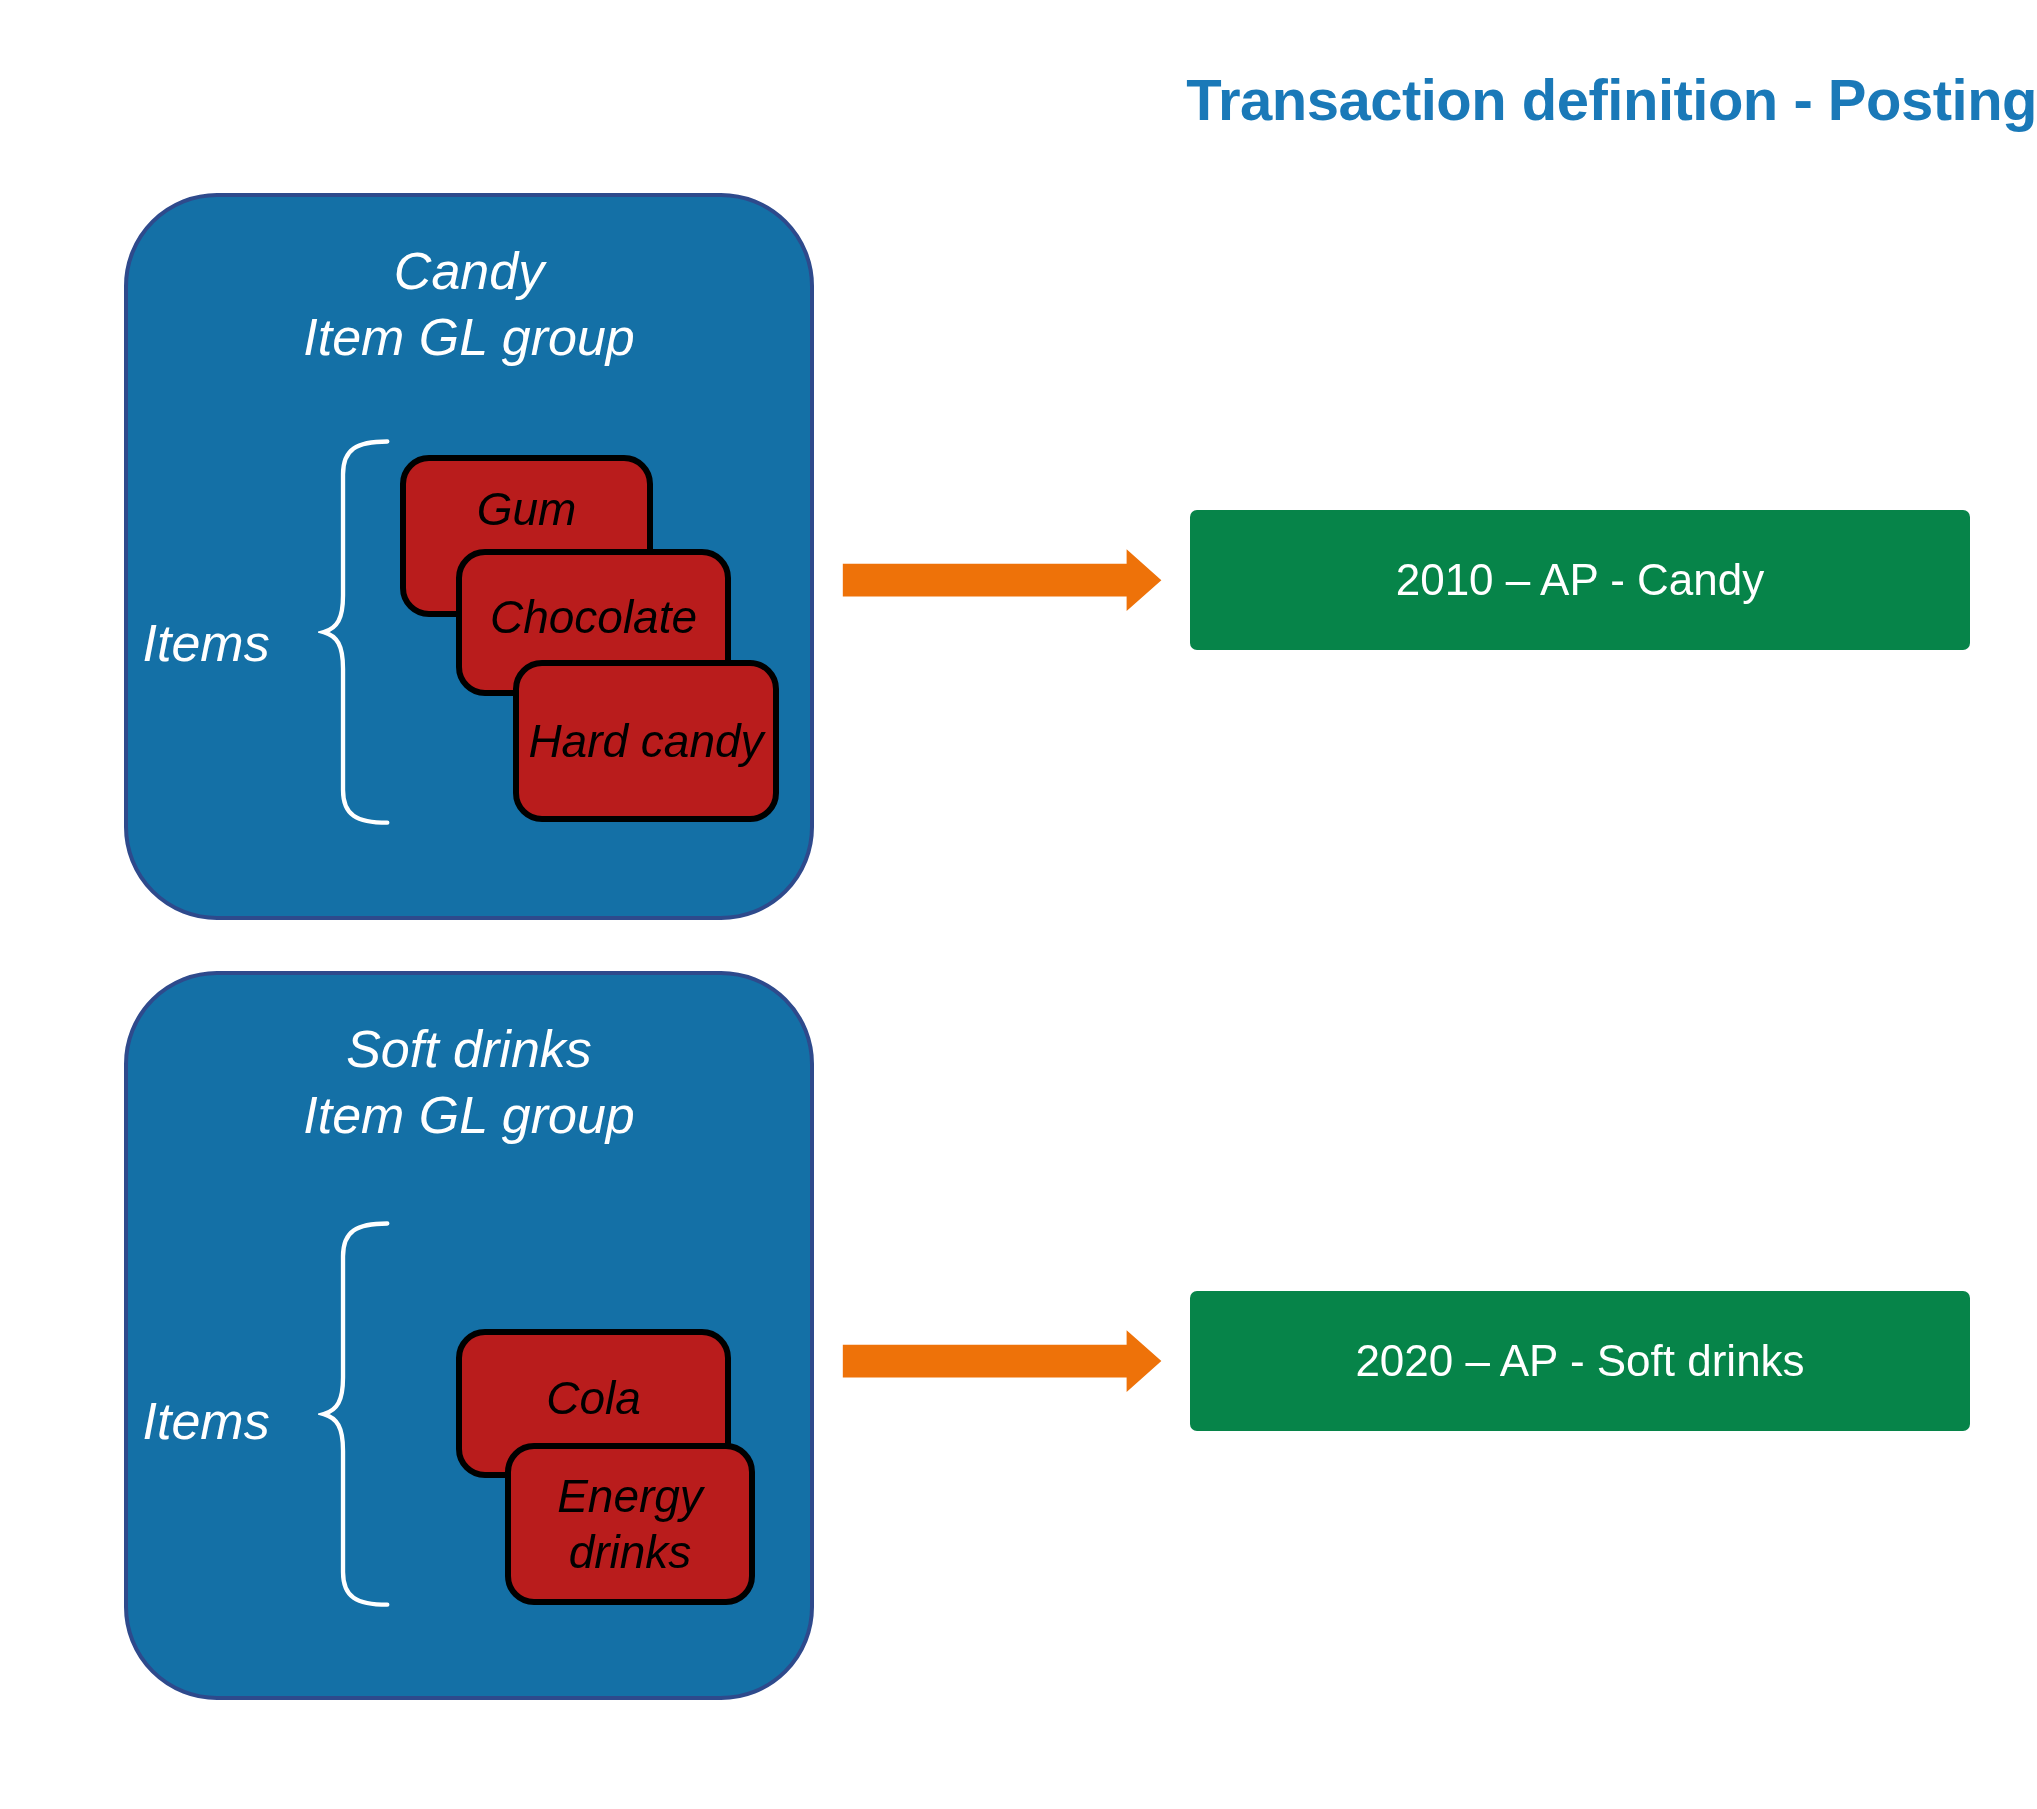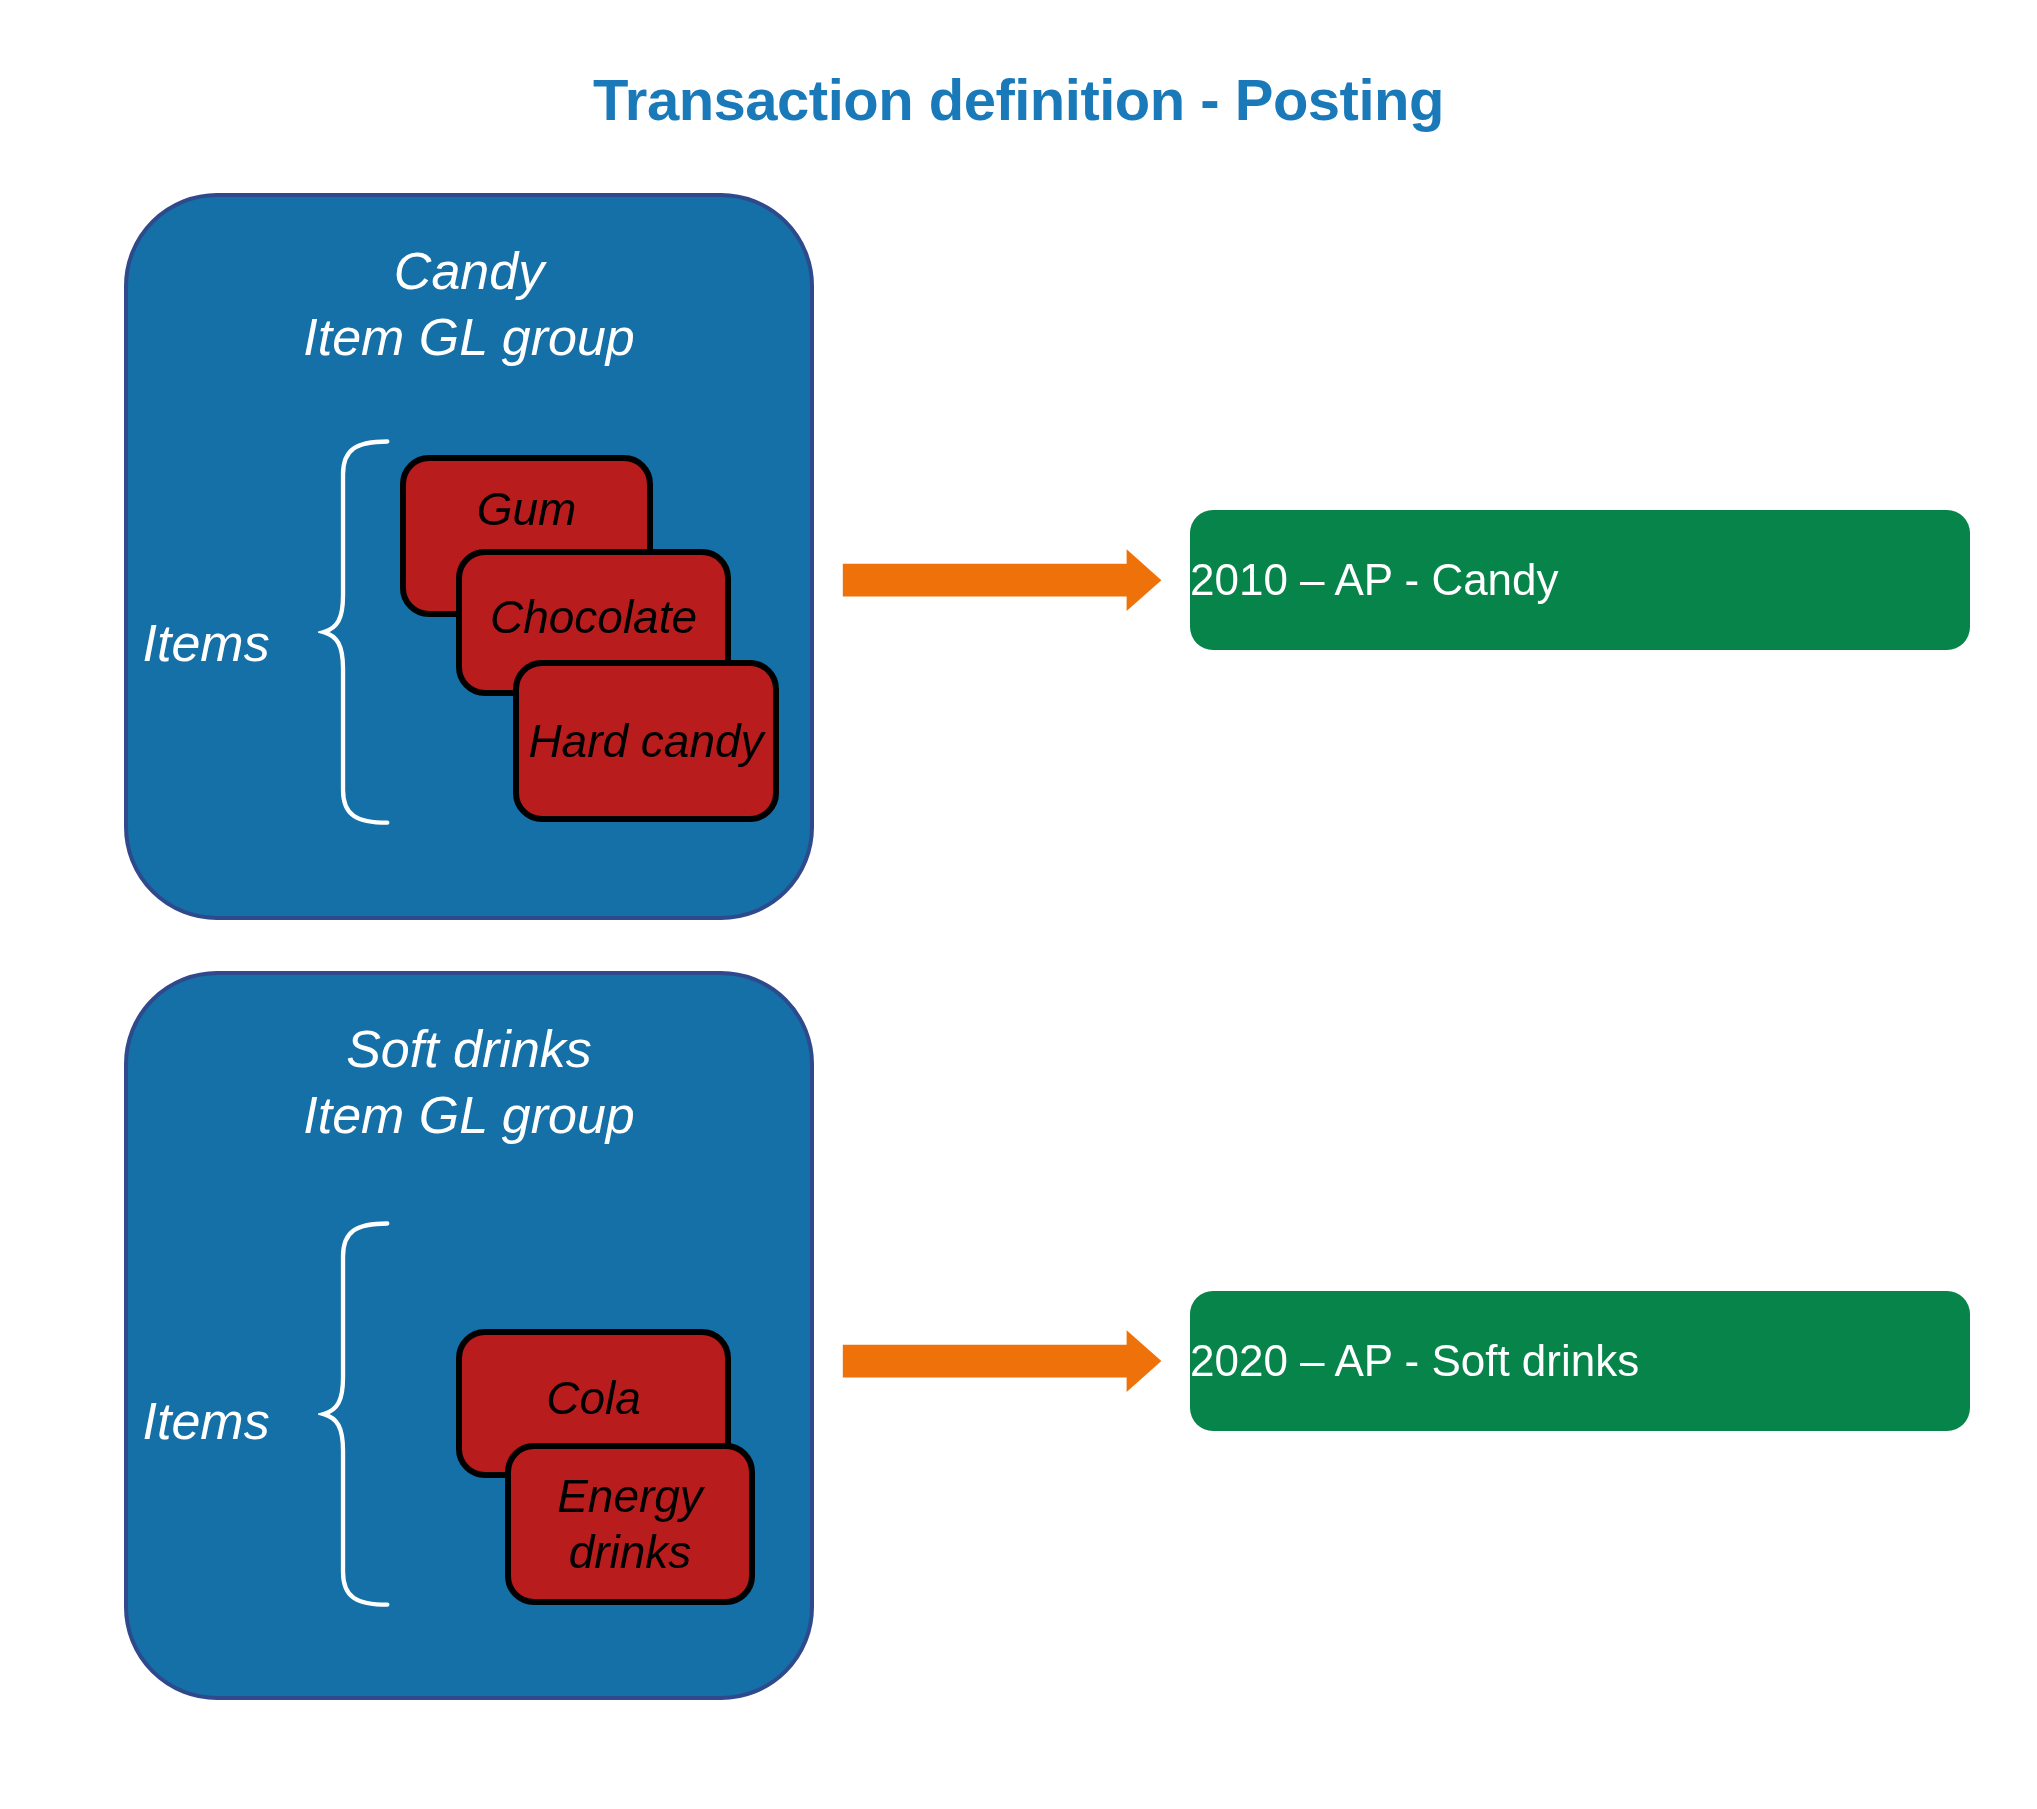--- a/index.html
+++ b/index.html
@@ -3,21 +3,21 @@
 <meta charset="utf-8">
 <style>
   html,body{margin:0;padding:0;}
   body{
     width:2037px;height:1809px;position:relative;overflow:hidden;
     background:#ffffff;
     font-family:"Liberation Sans", sans-serif;
   }
   .slide-title{
     position:absolute;left:0;top:66px;width:2037px;margin:0;
-    text-align:center;font-size:58px;font-weight:bold;letter-spacing:-0.5px;
+    text-align:right;font-size:58px;font-weight:bold;letter-spacing:-0.5px;
     color:var(--title_blue,#1A79B8);
   }
   .group-box{
     position:absolute;left:124px;width:690px;box-sizing:border-box;
     background:var(--box_blue,#1470A6);
     border:4.8px solid var(--box_border,#2E4A8C);
     border-radius:93px;
     font-style:italic;
   }
   #group-candy{top:193px;height:727px;}
@@ -42,22 +42,22 @@
     display:flex;align-items:center;justify-content:center;
     text-align:center;color:#000000;font-size:46px;line-height:56px;
   }
   .card-top{padding-bottom:54px;}
   .card-mid{padding-bottom:11.6px;}
   .arrows{position:absolute;left:0;top:0;width:2037px;height:1809px;pointer-events:none;}
   .arrows polygon{fill:var(--arrow_orange,#EE7209);}
   .account-box{
     position:absolute;left:1190px;width:780px;height:140px;box-sizing:border-box;
     background:var(--green,#068449);
-    border-radius:23px;
-    display:flex;align-items:center;justify-content:flex-start;
+    border-radius:7px;
+    display:flex;align-items:center;justify-content:center;
     color:#ffffff;font-size:44px;
   }
   #account-candy{top:510px;}
   #account-soft-drinks{top:1291px;}
 </style>
 </head>
 <body>
 
 <main>
 

